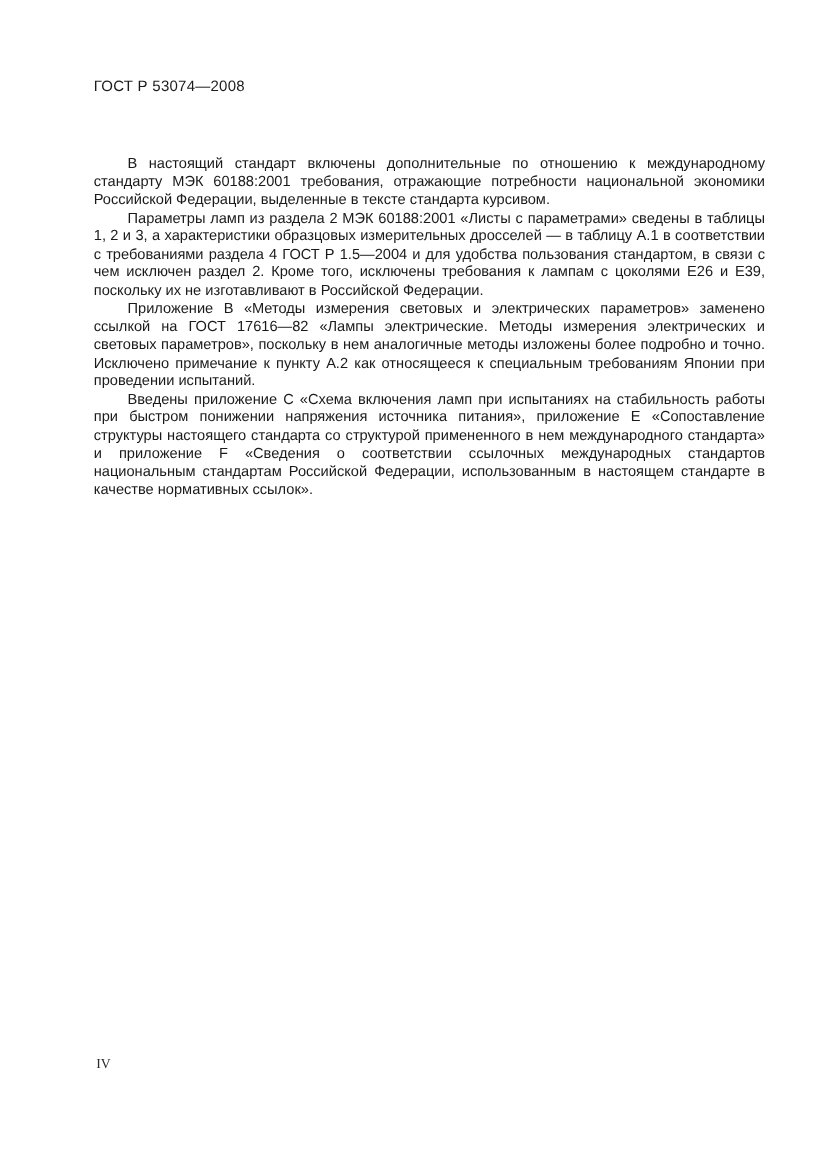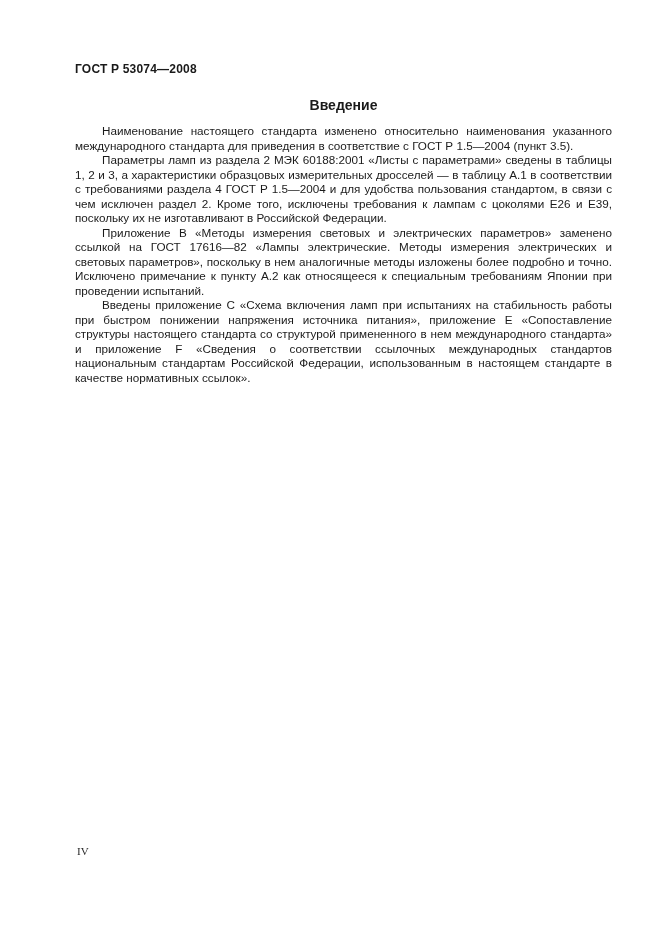--- a/index.html
+++ b/index.html
@@ -14,21 +14,21 @@
     background: #ffffff;
     font-family: "Liberation Sans", sans-serif;
     color: #1a1a1a;
     overflow: hidden;
   }
   .doc-code {
     position: absolute;
     left: 75px;
     top: 62px;
     font-size: 12px;
-    font-weight: bold;
+    font-weight: normal;
     letter-spacing: 0.2px;
     white-space: nowrap;
   }
   .doc-title {
     position: absolute;
     left: 75px;
     top: 97px;
     width: 537px;
     margin: 0;
     text-align: center;
@@ -59,23 +59,22 @@
     color: #2a2a2a;
     font-family: Liberation Serif, serif;
   }
 </style>
 </head>
 <body>
 
 <div class="page">
   <div class="doc-code">ГОСТ Р 53074—2008</div>
 
-  <h1 class="doc-title">Введение</h1>
 
   <div class="doc-body">
-    <p>Наименование настоящего стандарта изменено относительно наименования указанного международного стандарта для приведения в соответствие с ГОСТ Р 1.5—2004 (пункт 3.5).</p>
+    <p>В настоящий стандарт включены дополнительные по отношению к международному стандарту МЭК 60188:2001 требования, отражающие потребности национальной экономики Российской Федерации, выделенные в тексте стандарта курсивом.</p>
     <p>Параметры ламп из раздела 2 МЭК 60188:2001 «Листы с параметрами» сведены в таблицы 1, 2 и 3, а характеристики образцовых измерительных дросселей — в таблицу А.1 в соответствии с требованиями раздела 4 ГОСТ Р 1.5—2004 и для удобства пользования стандартом, в связи с чем исключен раздел 2. Кроме того, исключены требования к лампам с цоколями Е26 и Е39, поскольку их не изготавливают в Российской Федерации.</p>
     <p>Приложение В «Методы измерения световых и электрических параметров» заменено ссылкой на ГОСТ 17616—82 «Лампы электрические. Методы измерения электрических и световых параметров», поскольку в нем аналогичные методы изложены более подробно и точно. Исключено примечание к пункту А.2 как относящееся к специальным требованиям Японии при проведении испытаний.</p>
     <p>Введены приложение С «Схема включения ламп при испытаниях на стабильность работы при быстром понижении напряжения источника питания», приложение Е «Сопоставление структуры настоящего стандарта со структурой примененного в нем международного стандарта» и приложение F «Сведения о соответствии ссылочных международных стандартов национальным стандартам Российской Федерации, использованным в настоящем стандарте в качестве нормативных ссылок».</p>
   </div>
 
   <div class="page-number">IV</div>
 </div>
 
 </body></html>

